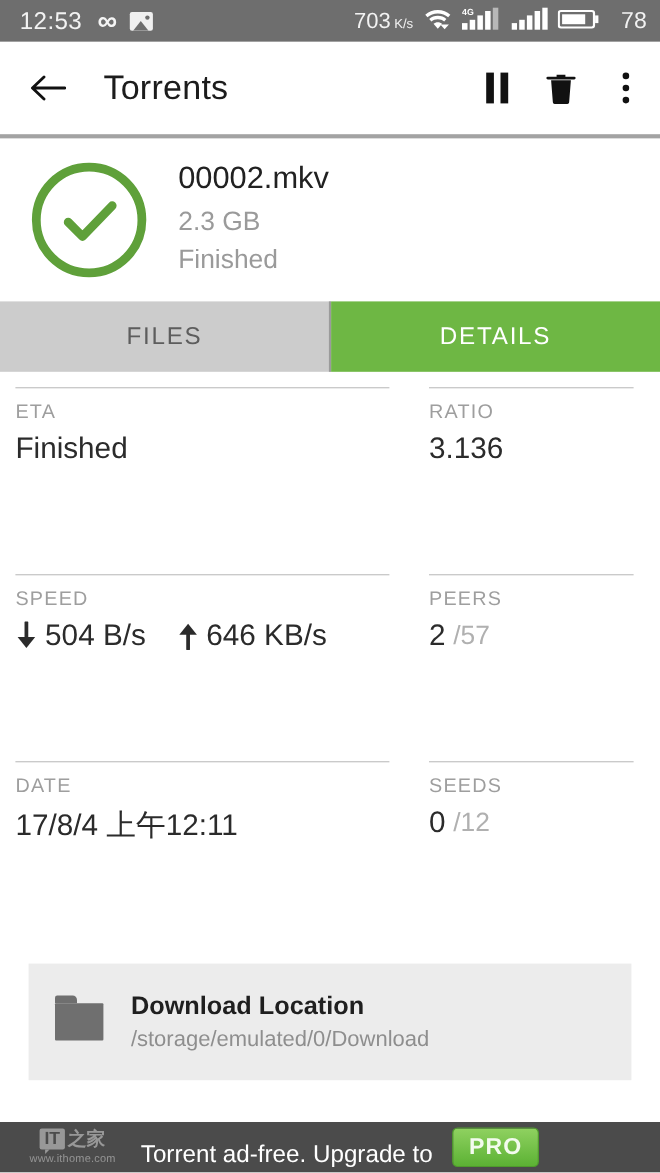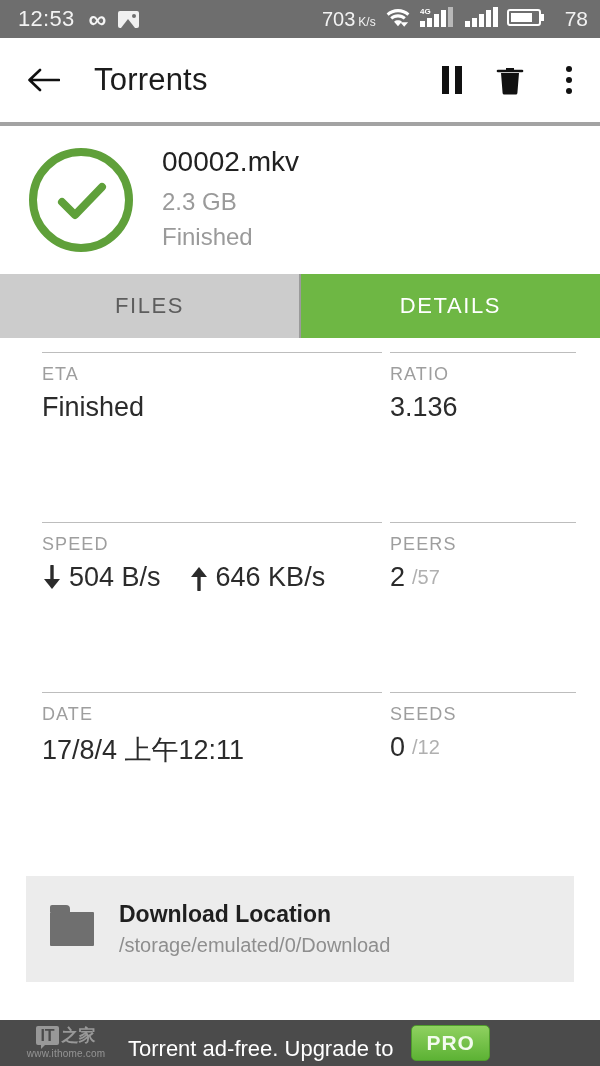--- a/index.html
+++ b/index.html
@@ -151,21 +151,21 @@
     padding: 14px 0 0 0;
     background: #fff;
   }
   .detail-row {
     display: flex;
     height: 170px;
   }
   .detail-cell {
     box-sizing: border-box;
   }
-  .detail-cell.left  { width: 370px; padding-left: 42px; padding-right: 8px; }
+  .detail-cell.left  { width: 370px; padding-left: 14px; padding-right: 8px; }
   .detail-cell.right { width: 230px; padding-left: 20px; padding-right: 24px; }
   .cell-rule {
     height: 1px;
     background: #bdbdbd;
     margin-bottom: 11px;
   }
   .detail-cell.left .cell-rule  { width: 340px; }
   .detail-cell.right .cell-rule { width: 186px; }
   .cell-label {
     font-size: 18px;
@@ -173,21 +173,21 @@
     letter-spacing: 1.1px;
     margin-bottom: 7px;
   }
   .cell-value {
     font-size: 27px;
     color: #2b2b2b;
     display: flex;
     align-items: center;
     white-space: nowrap;
   }
-  .cell-value .muted { color: #b0b0b0; font-size: 20px; margin-left: 7px; }
+  .cell-value .muted { color: #b0b0b0; font-size: 24px; margin-left: 7px; }
   .speed-group { display: flex; align-items: center; }
   .speed-item { display: flex; align-items: center; }
   .speed-item + .speed-item { margin-left: 28px; }
   .arrow { margin-right: 7px; display: inline-flex; }
 
   
   .dl-card {
     margin: 14px 26px 0 26px;
     background: #ececec;
     height: 106px;

